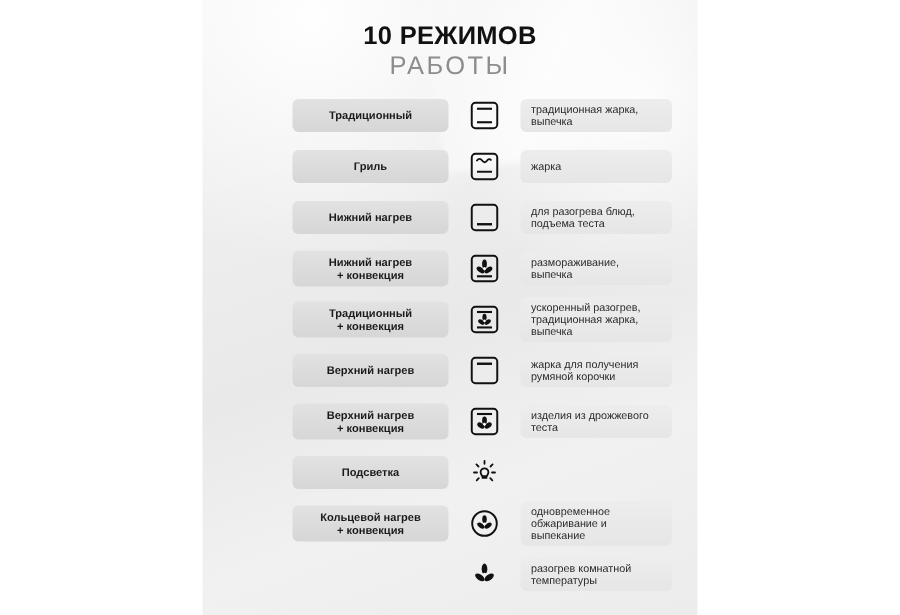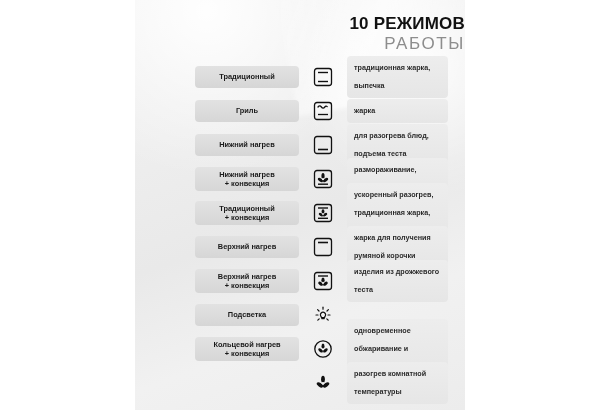--- a/index.html
+++ b/index.html
@@ -57,21 +57,21 @@
     background: linear-gradient(120deg, rgba(255,255,255,0.0) 0%, rgba(255,255,255,0.75) 45%, rgba(255,255,255,0.0) 85%);
     transform: rotate(-10deg);
     filter: blur(2px);
     pointer-events: none;
   }
   .title-block {
     position: absolute;
     left: 0;
     top: 14px;
     width: 330px;
-    text-align: right;
+    text-align: center;
     z-index: 3;
   }
   .title-line1 {
     font-size: 17px;
     font-weight: bold;
     letter-spacing: 0.2px;
     color: #111111;
     line-height: 20px;
   }
   .title-line2 {
@@ -133,23 +133,22 @@
     width: 101px;
     min-height: 22px;
     background: linear-gradient(180deg, #ededed 0%, #e6e6e6 100%);
     border-radius: 4px;
     display: flex;
     align-items: center;
     padding: 3px 7px;
     box-sizing: border-box;
     font-size: 7.2px;
     color: #2b2b2b;
-    line-height: 18px;
+    line-height: 8px;
     white-space: pre-line;
-    font-weight: bold;
   }
 </style>
 </head>
 <body>
 
 <div class="canvas">
   <div class="panel">
     <div class="sheen"></div>
 
     <div class="title-block">

